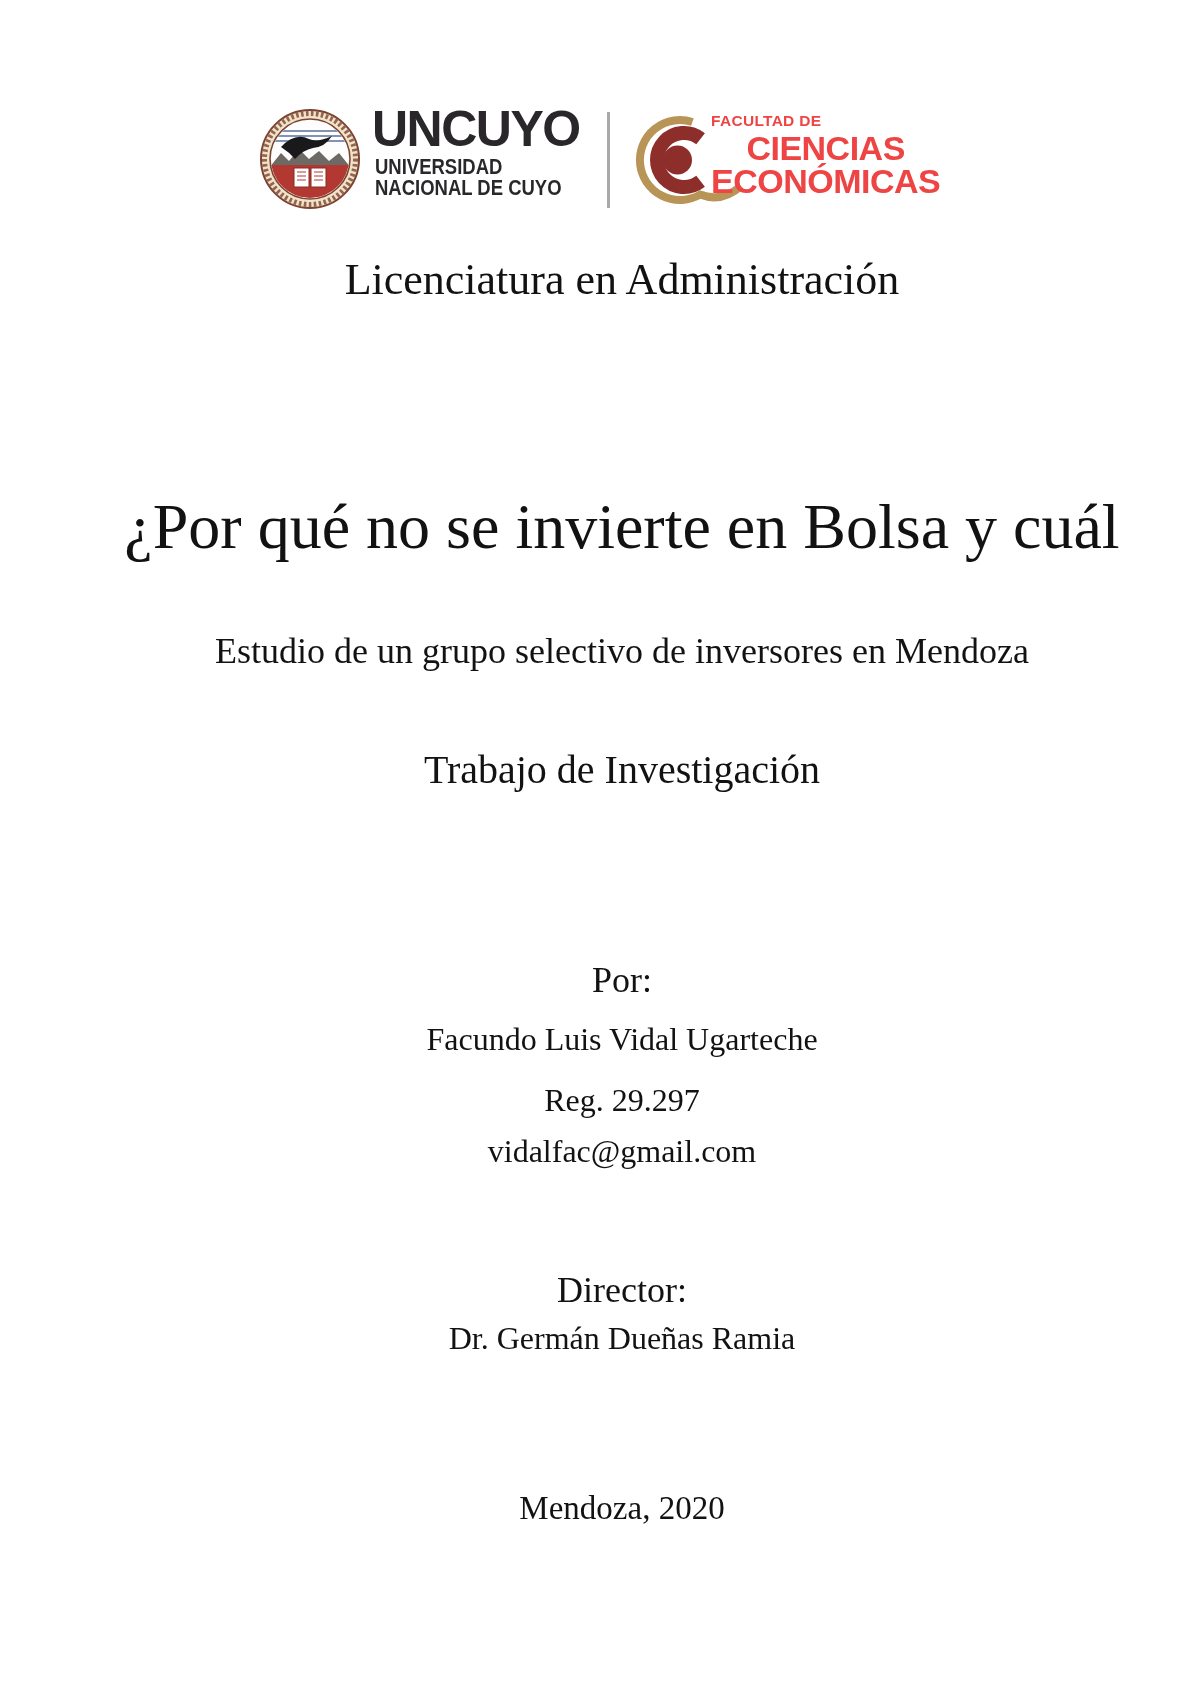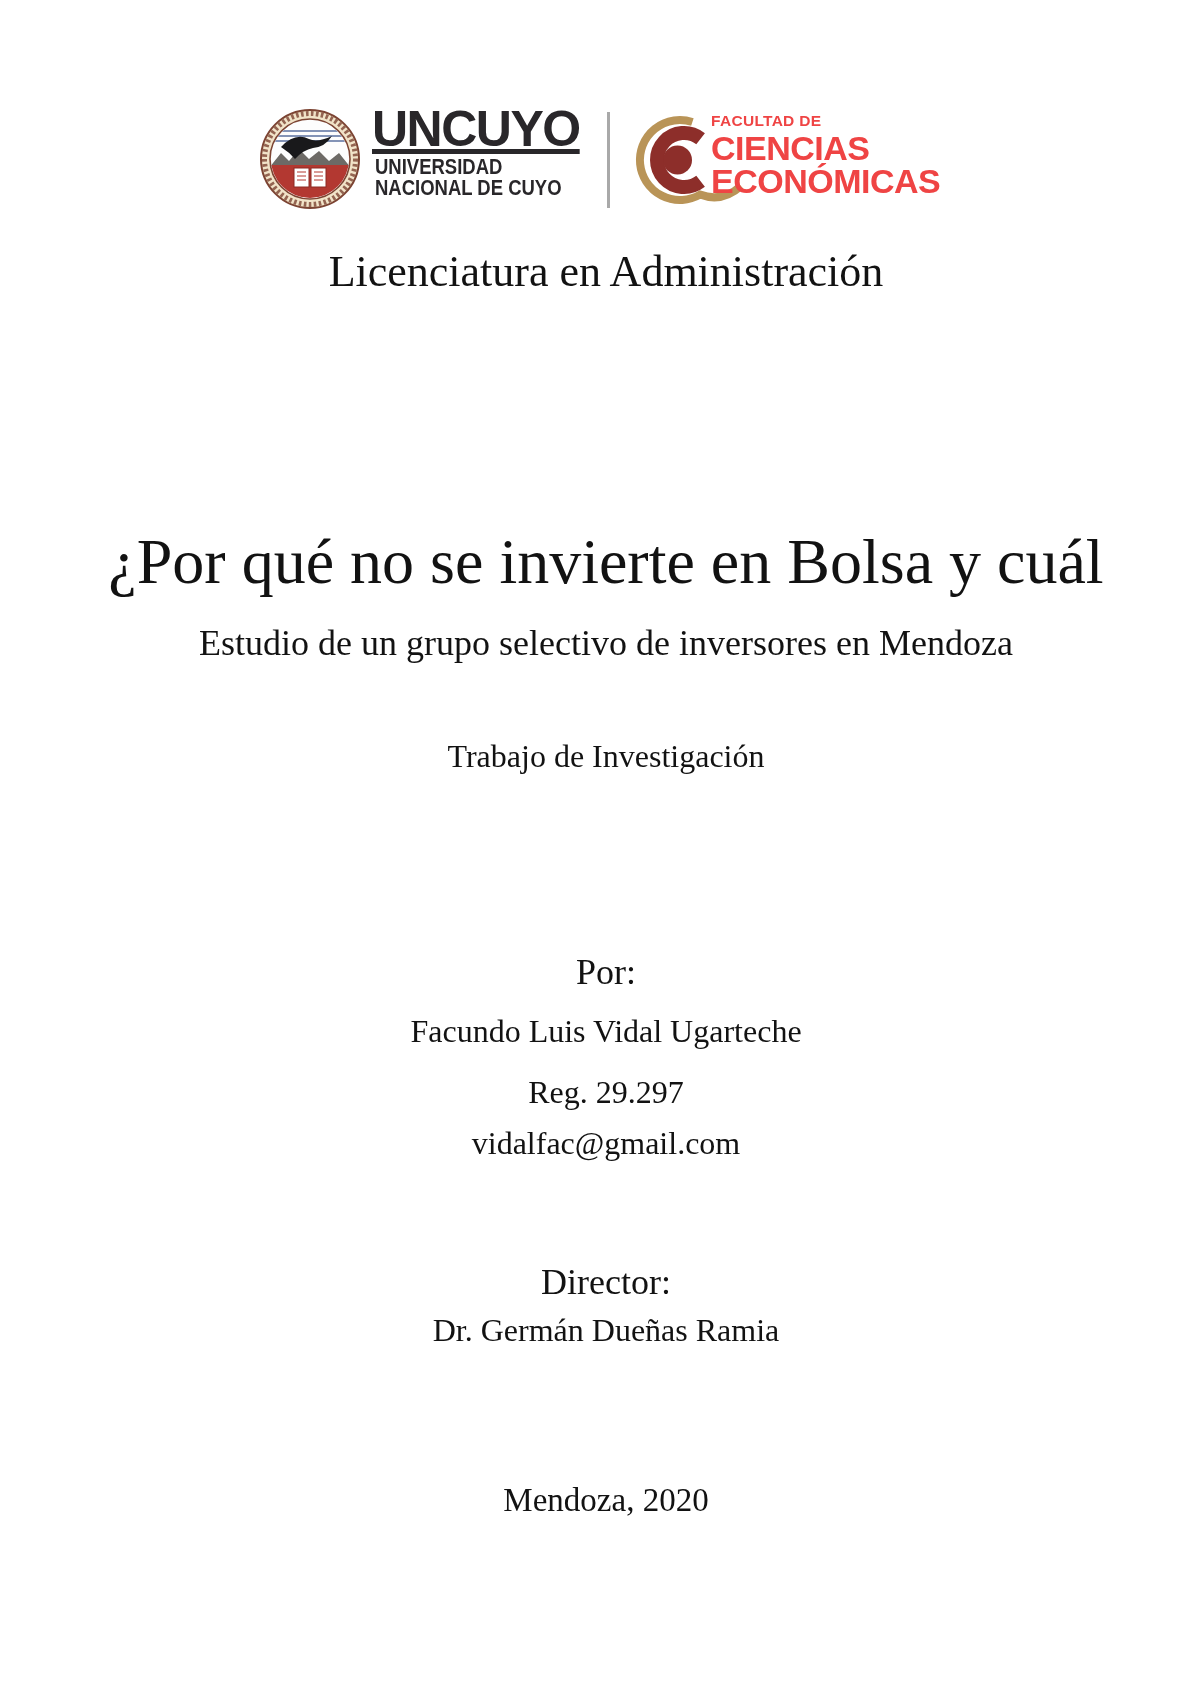--- a/index.html
+++ b/index.html
@@ -12,43 +12,43 @@
     color:#121212;
     overflow:hidden;
   }
 
   
   .seal-svg{position:absolute;left:259px;top:106px;width:102px;height:106px;}
   .uncuyo-wordmark{
     position:absolute;left:372px;top:104px;
     font-family:"Liberation Sans", sans-serif;
     font-size:50px;font-weight:800;letter-spacing:-1.5px;line-height:50px;
-    color:#29272a;white-space:nowrap;text-decoration:underline;
+    color:#29272a;white-space:nowrap;
   }
   .uncuyo-sub{
     position:absolute;left:375px;
     font-family:"Liberation Sans", sans-serif;
     font-size:22px;font-weight:600;line-height:20px;color:#29272a;
     transform:scaleX(.84);transform-origin:0 0;white-space:nowrap;
   }
   .uncuyo-sub1{top:157px;}
   .uncuyo-sub2{top:178px;}
   .logo-divider{position:absolute;left:607px;top:112px;width:3px;height:96px;background:#a9a9a9;}
   .fce-svg{position:absolute;left:630px;top:114px;width:120px;height:95px;}
   .fce-text{position:absolute;left:711px;top:112px;font-family:"Liberation Sans", sans-serif;color:#ef4444;}
   .fce-line1{font-size:15.5px;font-weight:700;line-height:18px;letter-spacing:.3px;white-space:nowrap;}
   .fce-line2,.fce-line3{font-size:34px;font-weight:700;line-height:33px;letter-spacing:-.5px;white-space:nowrap;}
-  .fce-line2{margin-top:2px;}
+  .fce-line2{margin-top:2px;text-align:center;}
 
   
-  .line{position:absolute;left:40px;width:1132px;text-align:center;white-space:nowrap;}
+  .line{position:absolute;left:56px;width:1132px;text-align:center;white-space:nowrap;margin-top:8px;}
   .degree{top:246px;font-size:44px;}
   .title{top:486px;font-size:64px;line-height:65px;font-weight:400;white-space:normal;}
   .subtitle{top:622px;font-size:36px;}
-  .work-type{top:738px;font-size:32px;text-align:center;}
+  .work-type{top:738px;font-size:40px;text-align:center;}
   .author-label{top:951px;font-size:36px;}
   .author-name{top:1013px;font-size:32px;}
   .author-reg{top:1074px;font-size:32px;text-align:center;}
   .author-email{top:1125px;font-size:32px;}
   .director-label{top:1261px;font-size:36px;}
   .director-name{top:1312px;font-size:32px;}
   .place-year{top:1482px;font-size:33px;}
 </style>
 </head>
 <body>

